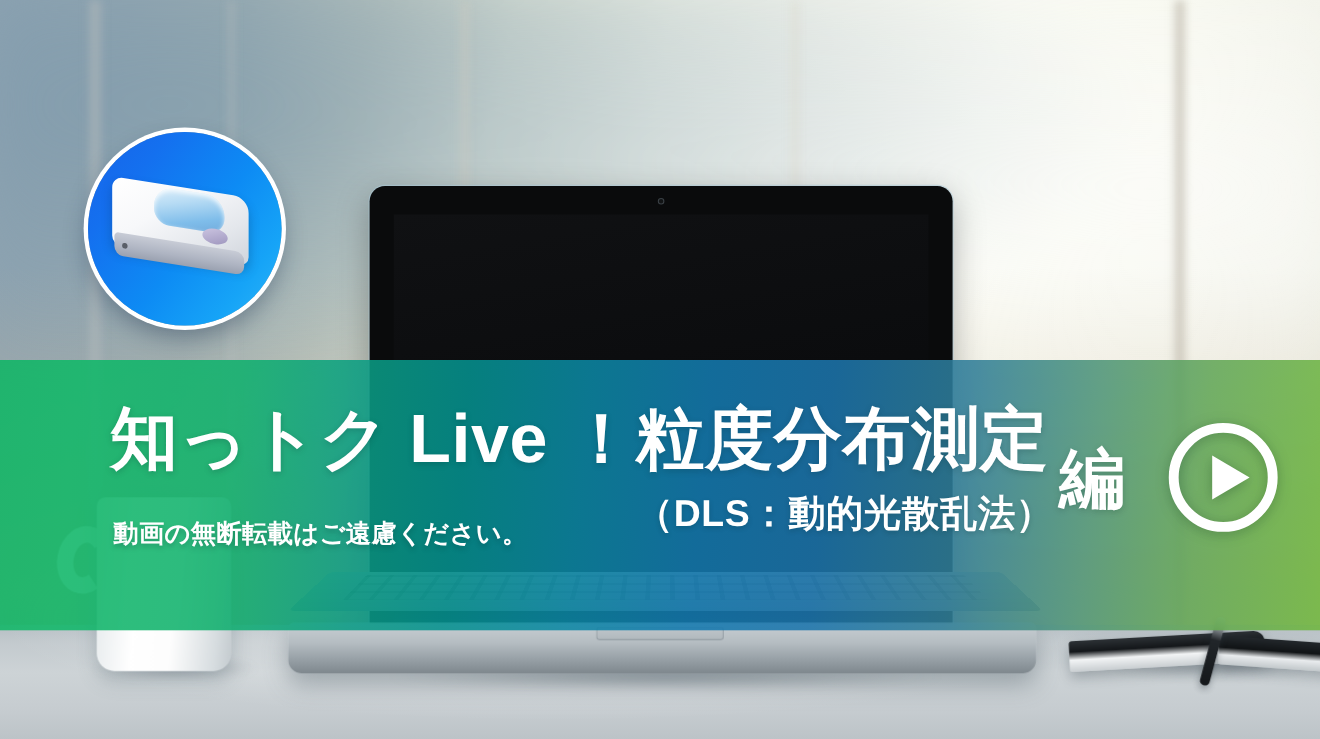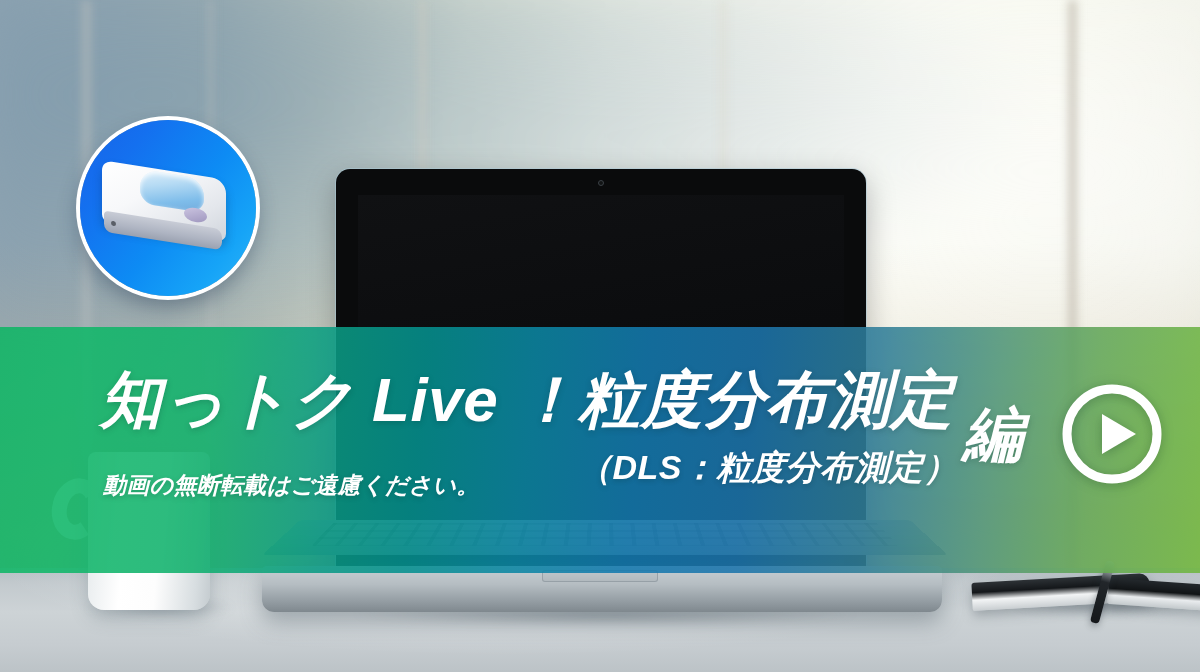--- a/index.html
+++ b/index.html
@@ -5,21 +5,20 @@
 <style>
   html,body{margin:0;padding:0;background:#000;}
   *{box-sizing:border-box;}
 
   .stage{
     position:relative;
     width:1200px;height:672px;
     overflow:hidden;
     font-family:"Liberation Sans","DejaVu Sans",sans-serif;
     background:#c9cfd2;
-    font-style:italic;
   }
 
   
   .photo{position:absolute;inset:0;overflow:hidden;}
 
   .sky{
     position:absolute;left:0;top:0;width:1200px;height:606px;
     background:
       linear-gradient(180deg,
         rgba(125,148,163,0.00) 0%,
@@ -303,21 +302,21 @@
       <div class="lid"></div>
       <div class="knob"></div>
       <div class="led"></div>
     </div>
   </div>
 
   <div class="banner"></div>
 
   <div class="headline">知っトク Live ！粒度分布測定</div>
 
-  <div class="subtitle">（DLS：粒度分布測定）</div>
+  <div class="subtitle">（DLS：動的光散乱法）</div>
 
   <div class="hen">編</div>
 
   <div class="notice">動画の無断転載はご遠慮ください。</div>
 
   <div class="play-btn">
     <svg viewBox="0 0 104 104" xmlns="http://www.w3.org/2000/svg">
       <circle cx="52" cy="52" r="45" fill="none" stroke="#ffffff" stroke-width="9"></circle>
       <path d="M42 32 L76 52 L42 72 Z" fill="#ffffff"></path>
     </svg>

